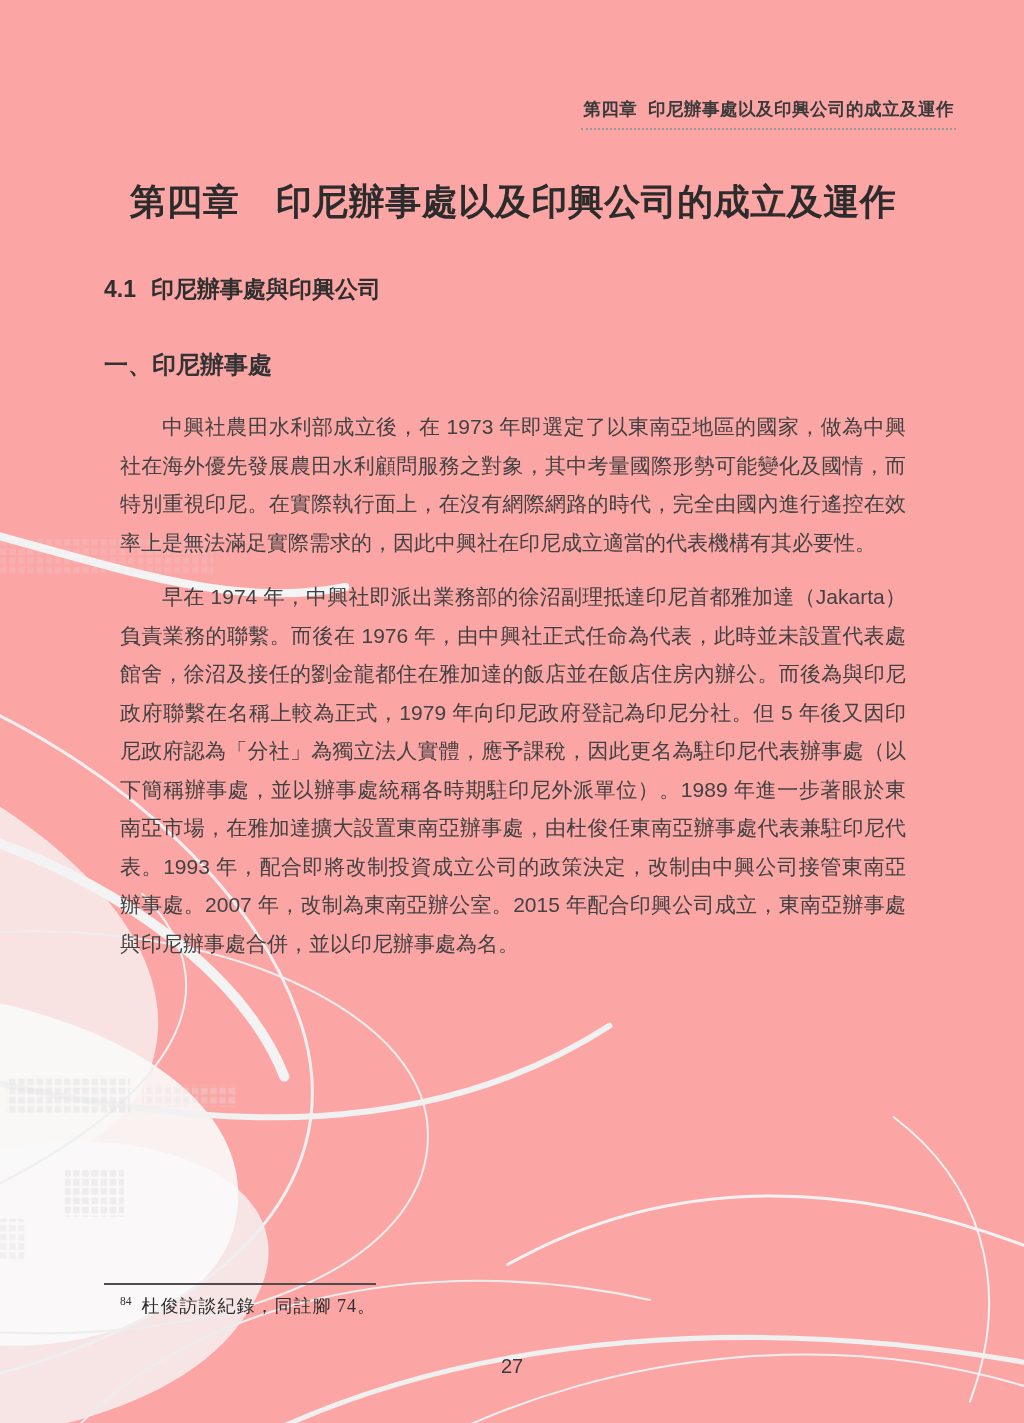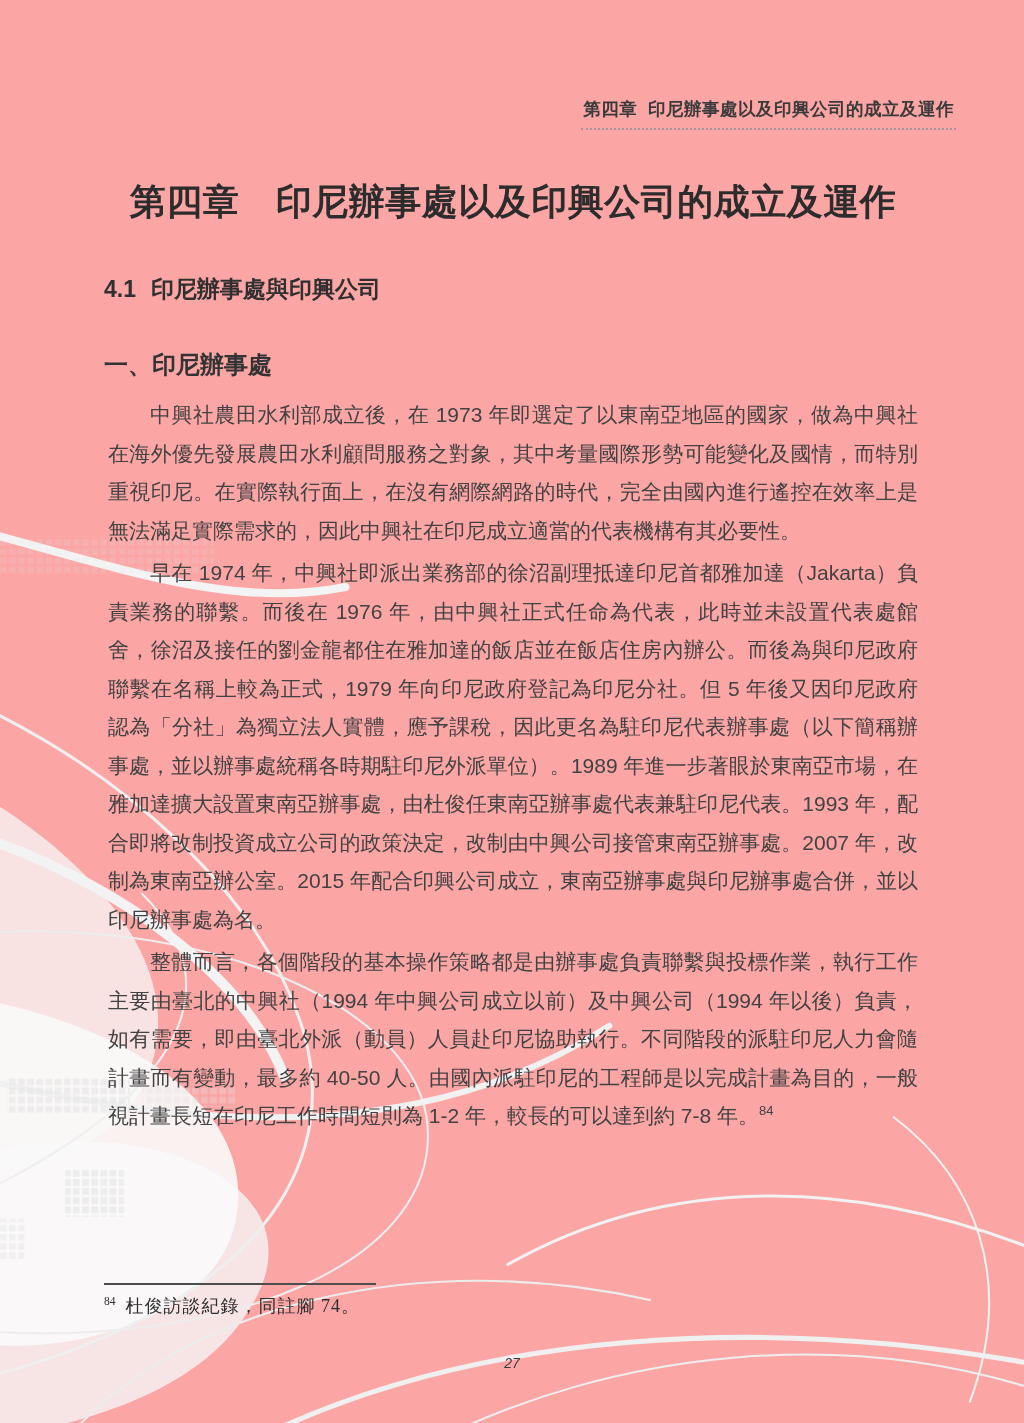--- a/index.html
+++ b/index.html
@@ -78,61 +78,60 @@
   .body-text {
     position: absolute;
     top: 392px;
     left: 104px;
     width: 818px;
     font-size: 21px;
     line-height: 38.5px;
     text-align: justify;
     color: #424242;
   }
-  .body-text p { margin: 4px; text-indent: 2em; }
+  .body-text p { margin: 16px; text-indent: 2em; }
   .fn-ref {
     font-size: 13px;
     line-height: 0;
     vertical-align: super;
     color: #424242;
   }
 
   .footnote-rule {
     position: absolute;
     top: 1283px;
     left: 104px;
     width: 272px;
     border-top: 2px solid #4d4d4d;
   }
   .footnote {
     position: absolute;
     top: 1294px;
-    left: 104px;
+    left: 120px;
     width: 818px;
     font-family: "Liberation Serif", serif;
     font-size: 18px;
     color: #2e2e2e;
     letter-spacing: 1px;
   }
   .footnote .fn-marker {
     font-size: 11.5px;
     vertical-align: super;
     margin-right: 10px;
     letter-spacing: 0;
   }
 
   .page-number {
     position: absolute;
     top: 1355px;
     left: 0;
     width: 1024px;
     text-align: center;
-    font-size: 14px;
+    font-size: 20px;
     color: #3a3a3a;
-    font-style: italic;
   }
 </style>
 </head>
 <body>
 
 <div class="page">
 
   <svg class="watermark" viewBox="0 0 1024 1423" xmlns="http://www.w3.org/2000/svg">
     <defs>
       <pattern id="pxgrid" width="9" height="9" patternUnits="userSpaceOnUse">
@@ -177,21 +176,20 @@
 
     <h2 class="section-heading">
       <span class="sec-num">4.1</span><span class="sec-title">印尼辦事處與印興公司</span>
     </h2>
 
     <h3 class="subsection-heading">一、印尼辦事處</h3>
 
     <div class="body-text">
       <p>中興社農田水利部成立後，在 1973 年即選定了以東南亞地區的國家，做為中興社在海外優先發展農田水利顧問服務之對象，其中考量國際形勢可能變化及國情，而特別重視印尼。在實際執行面上，在沒有網際網路的時代，完全由國內進行遙控在效率上是無法滿足實際需求的，因此中興社在印尼成立適當的代表機構有其必要性。</p>
       <p>早在 1974 年，中興社即派出業務部的徐沼副理抵達印尼首都雅加達（Jakarta）負責業務的聯繫。而後在 1976 年，由中興社正式任命為代表，此時並未設置代表處館舍，徐沼及接任的劉金龍都住在雅加達的飯店並在飯店住房內辦公。而後為與印尼政府聯繫在名稱上較為正式，1979 年向印尼政府登記為印尼分社。但 5 年後又因印尼政府認為「分社」為獨立法人實體，應予課稅，因此更名為駐印尼代表辦事處（以下簡稱辦事處，並以辦事處統稱各時期駐印尼外派單位）。1989 年進一步著眼於東南亞市場，在雅加達擴大設置東南亞辦事處，由杜俊任東南亞辦事處代表兼駐印尼代表。1993 年，配合即將改制投資成立公司的政策決定，改制由中興公司接管東南亞辦事處。2007 年，改制為東南亞辦公室。2015 年配合印興公司成立，東南亞辦事處與印尼辦事處合併，並以印尼辦事處為名。</p>
-      <p><span>整體而言，各個階段的基本操作策略都是由辦事處負責聯繫與投標作業，執行工作主要由臺北的中興社（1994 年中興公司成立以前）及中興公司（1994 年以後）負責，如有需要，即由臺北外派（動員）人員赴印尼協助執行。不同階段的派駐印尼人力會隨計畫而有變動，最多約 40-50 人。由國內派駐印尼的工程師是以完成計畫為目的，一般視計畫長短在印尼工作時間短則為 1-2 年，較長的可以達到約 7-8 年。</span><sup class="fn-ref">84</sup></p>
     </div>
 
     <div class="footnote-rule"></div>
 
     <div class="footnote">
       <sup class="fn-marker">84</sup><span>杜俊訪談紀錄，同註腳 74。</span>
     </div>
 
     <div class="page-number">27</div>
 

